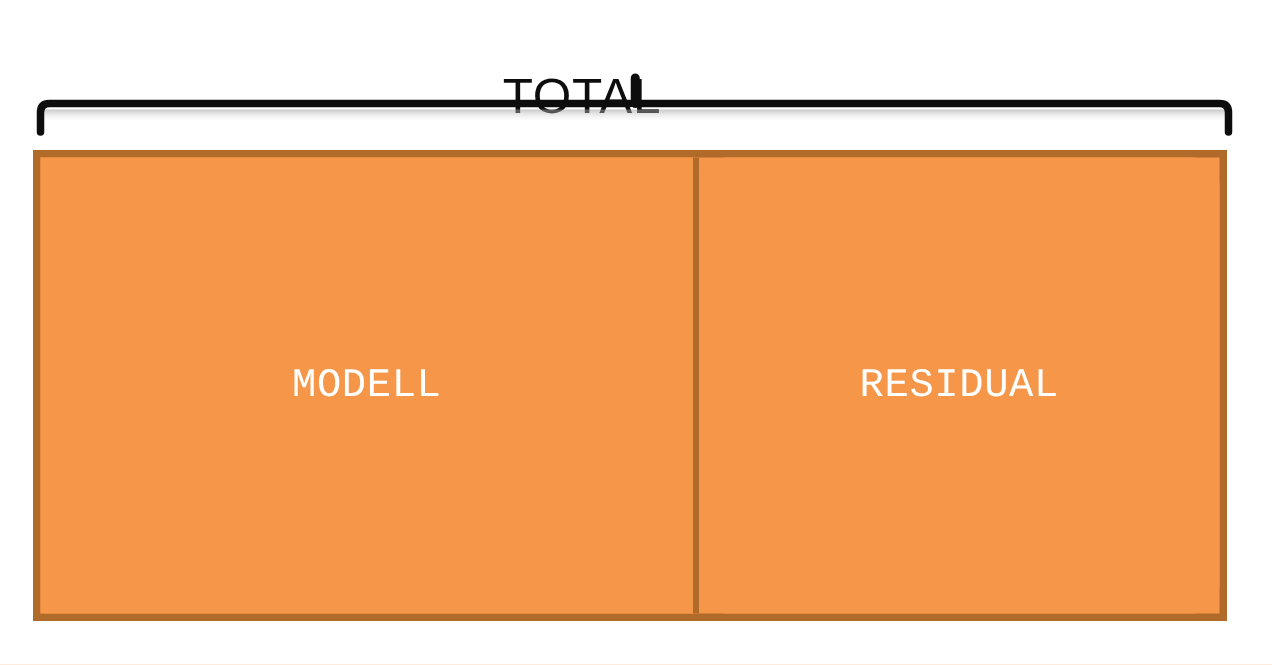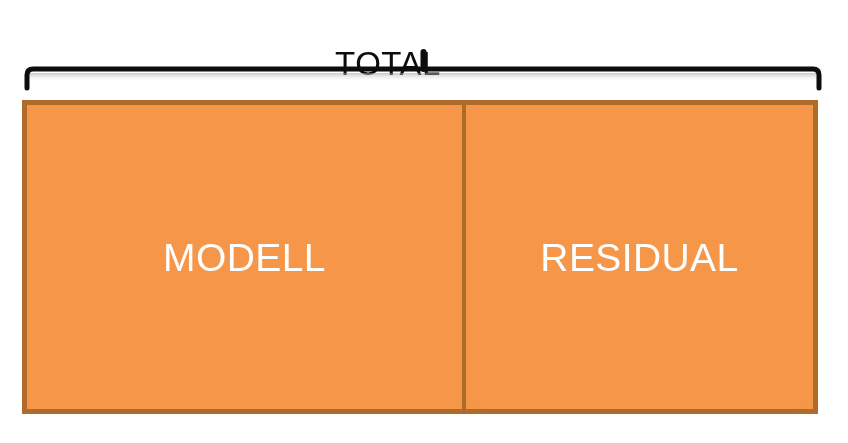--- a/index.html
+++ b/index.html
@@ -78,22 +78,22 @@
     flex: 0 0 439px;
     border-right: 4px solid #b06a2a;
   }
 
   .segment-residual {
     flex: 1 1 auto;
     border-radius: 18px;
   }
 
   .segment-label {
-    font-family: Liberation Sans, sans-serif;
-    font-size: 39px;
+    font-family: Liberation Mono, monospace;
+    font-size: 27px;
     line-height: 44px;
     color: #ffffff;
     letter-spacing: 0.4px;
     white-space: nowrap;
     user-select: none;
     
     position: relative;
     top: 1px;
   }
 </style>

